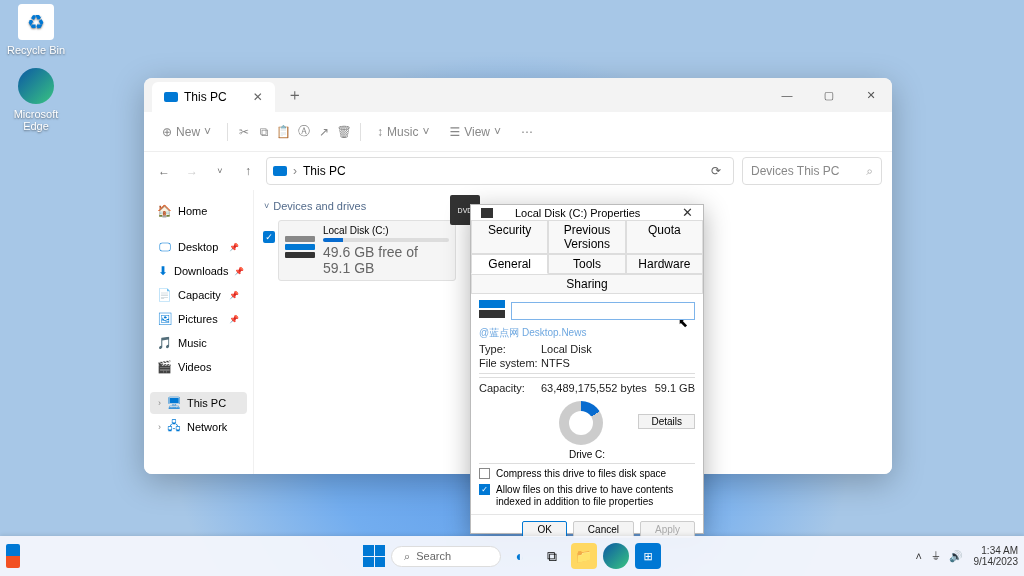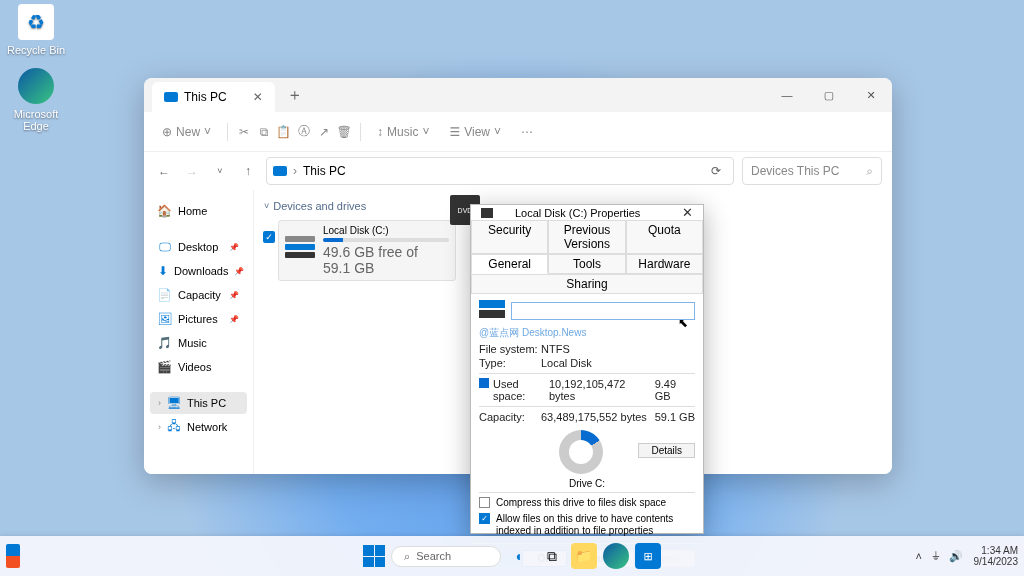--- a/index.html
+++ b/index.html
@@ -253,34 +253,28 @@
   <div class="dlg-body">
     <div class="dlg-ico">
       <div class="di">
           <span></span>
           <span></span>
         </div>
       <div class="dlg-name"></div>
     </div>
     <div class="wm">@蓝点网 Desktop.News</div>
     <div class="kv">
+        <span class="k">Type:</span>
+        <span class="v">Local Disk</span>
+      </div>
+    <div class="kv">
         <span class="k">File system:</span>
         <span class="v">NTFS</span>
       </div>
-    <div class="kv">
-        <span class="k">Type:</span>
-        <span class="v">Local Disk</span>
-      </div>
     <div class="sep"></div>
-    <div class="kv">
-        <span class="sw b"></span>
-        <span class="k" style="width:56px">Used space:</span>
-        <span class="v">10,192,105,472 bytes</span>
-        <span class="r">9.49 GB</span>
-      </div>
     <div class="sep"></div>
     <div class="kv">
         <span class="k">Capacity:</span>
         <span class="v">63,489,175,552 bytes</span>
         <span class="r">59.1 GB</span>
       </div>
     <div class="pie-row">
       <div style="width:44px"></div>
       <div class="pie"></div>
       <div class="details-btn">Details</div>

